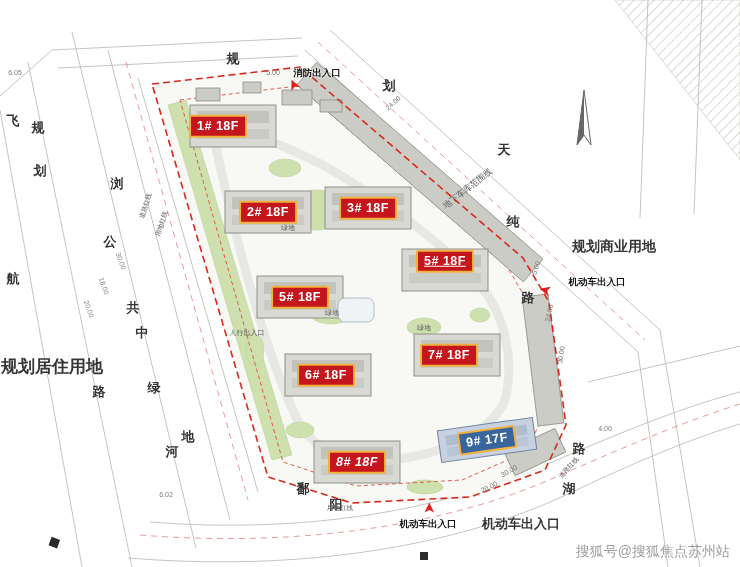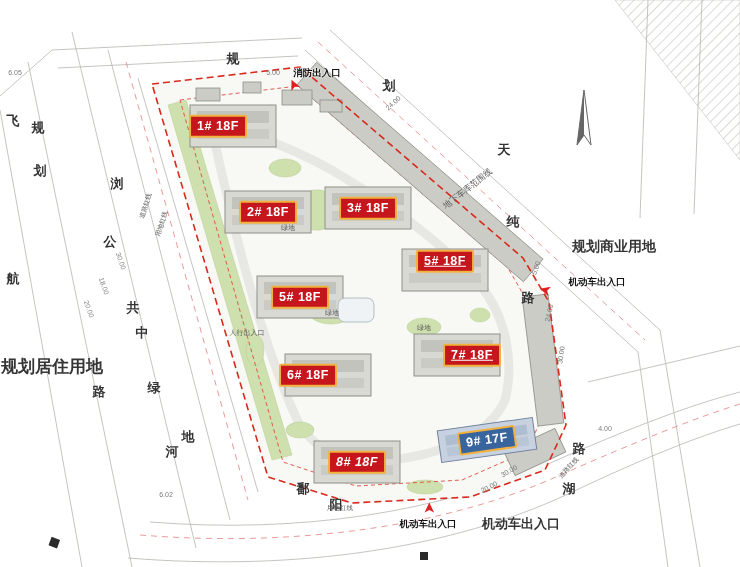--- a/index.html
+++ b/index.html
@@ -208,19 +208,20 @@
       <span class="pos arrow" style="left: 293px; top: 85px; transform: translate(-50%, -50%) rotate(-115deg);">➤</span>
       <span class="pos ent" style="left: 597px; top: 282px;">机动车出入口</span>
       <span class="pos arrow" style="left: 545px; top: 291px; transform: translate(-50%, -50%) rotate(195deg);">➤</span>
       <span class="pos ent" style="left: 428px; top: 524px;">机动车出入口</span>
       <span class="pos arrow" style="left: 428px; top: 508px; transform: translate(-50%, -50%) rotate(-90deg);">➤</span>
       <span class="pos bldg" style="left: 218px; top: 126px; transform: translate(-50%, -50%) rotate(0deg);">1# 18F</span>
       <span class="pos bldg" style="left: 268px; top: 212px; transform: translate(-50%, -50%) rotate(0deg);">2# 18F</span>
       <span class="pos bldg" style="left: 368px; top: 208px; transform: translate(-50%, -50%) rotate(0deg);">3# 18F</span>
       <span class="pos bldg" style="left: 300px; top: 297px; transform: translate(-50%, -50%) rotate(0deg);">5# 18F</span>
       <span class="pos bldg" style="left: 445px; top: 261px; transform: translate(-50%, -50%) rotate(0deg); text-decoration: underline;">5# 18F</span>
-      <span class="pos bldg" style="left: 308px; top: 375px; transform: translate(-50%, -50%) rotate(0deg);">6# 18F</span>
-      <span class="pos bldg" style="left: 472px; top: 355px; transform: translate(-50%, -50%) rotate(0deg); text-decoration: underline;">7# 18F</span>
+      <span class="pos bldg" style="left: 326px; top: 375px; transform: translate(-50%, -50%) rotate(0deg);">6# 18F</span>
+      <span class="pos bldg" style="left: 449px; top: 355px; transform: translate(-50%, -50%) rotate(0deg);">7# 18F</span>
       <span class="pos bldg" style="left: 357px; top: 462px; transform: translate(-50%, -50%) rotate(0deg); font-style: italic;">8# 18F</span>
       <span class="pos bldg blue" style="left: 487px; top: 440px; transform: translate(-50%, -50%) rotate(-8deg);">9# 17F</span>
     </div>
 
+  <span class="wm">搜狐号@搜狐焦点苏州站</span>
 </div>
 
 </body></html>

